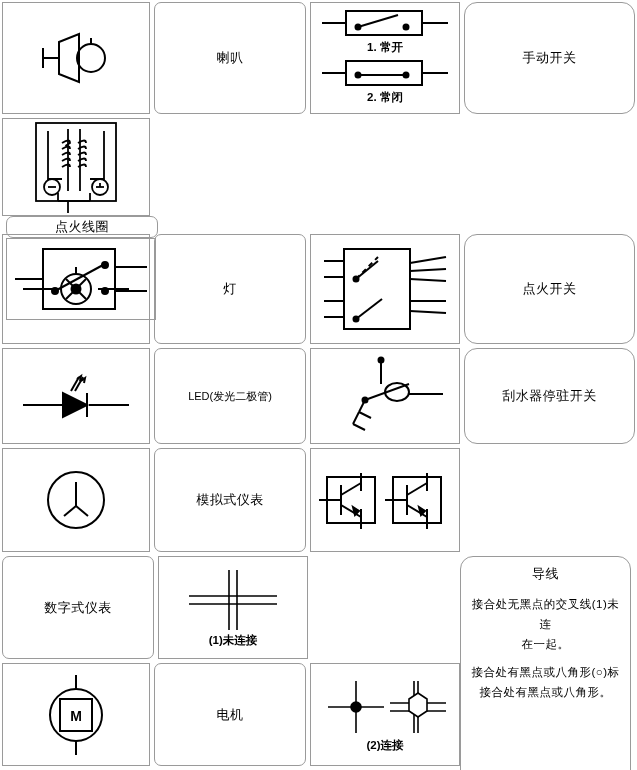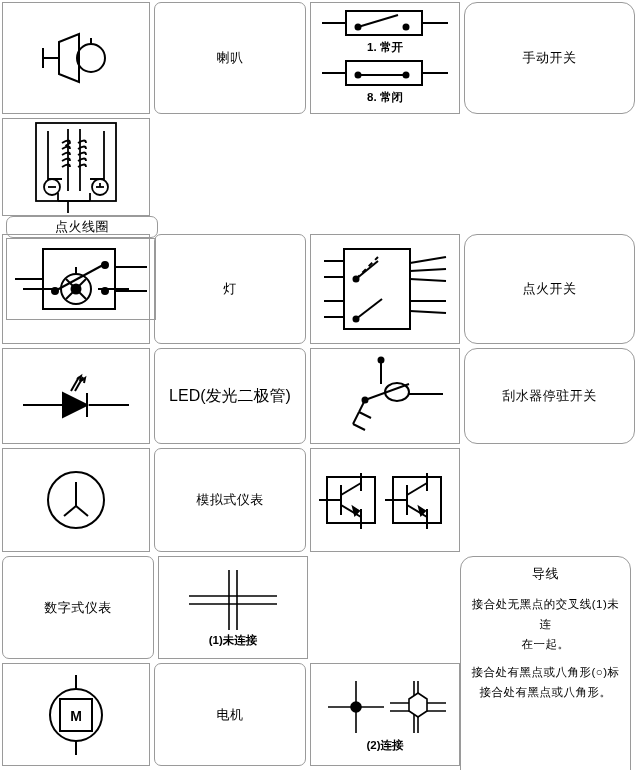--- a/index.html
+++ b/index.html
@@ -38,21 +38,21 @@
   .c-lab { width: 152px; border-radius: 7px; }
   .c-sym2 { width: 150px; }
   .c-lab2 { width: 171px; border-radius: 13px; }
 
   .label {
     font-size: 13px;
     line-height: 1.5;
     text-align: center;
     letter-spacing: 0.5px;
   }
-  .label.small { font-size: 16px; letter-spacing: 0; }
+  .label.small { font-size: 11px; letter-spacing: 0; }
   .label.wire {
     font-size: 11.5px;
     line-height: 1.75;
     padding: 6px 10px;
     text-align: center;
   }
   .label.wire .t { display: block; }
   .label.wire .head { margin-bottom: 8px; font-size: 13px; }
 
   .sym {
@@ -110,21 +110,21 @@
         <svg width="130" height="32" viewBox="0 0 130 32" style="margin-top:2px;">
           <g stroke="#000" stroke-width="2" fill="none">
             <rect x="26" y="4" width="76" height="24"></rect>
             <path d="M2 16 L26 16"></path>
             <path d="M102 16 L128 16"></path>
             <path d="M38 18 L86 18"></path>
             <circle cx="38" cy="18" r="2.5" fill="#000"></circle>
             <circle cx="86" cy="18" r="2.5" fill="#000"></circle>
           </g>
         </svg>
-        <div class="cap">8. 常闭</div>
+        <div class="cap">2. 常闭</div>
       </div>
     </div>
     <div class="cell c-lab2">
       <div class="label">手动开关</div>
     </div>
   </div>
 
   <div class="row" style="height:112px;flex-direction:column;">
     <div class="cell c-sym">
       <div class="sym">

